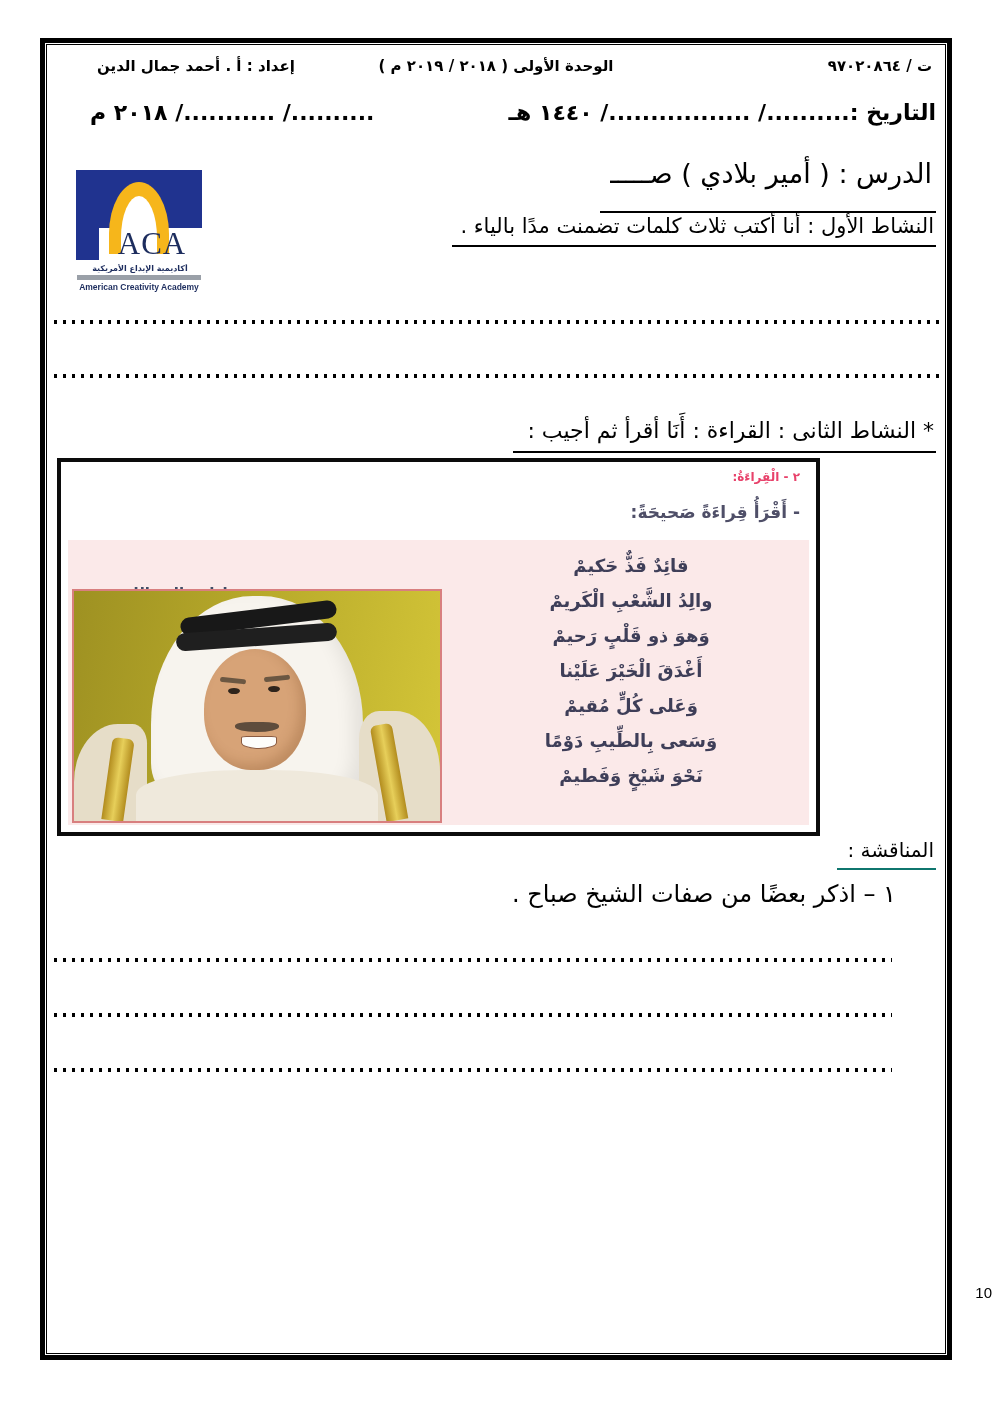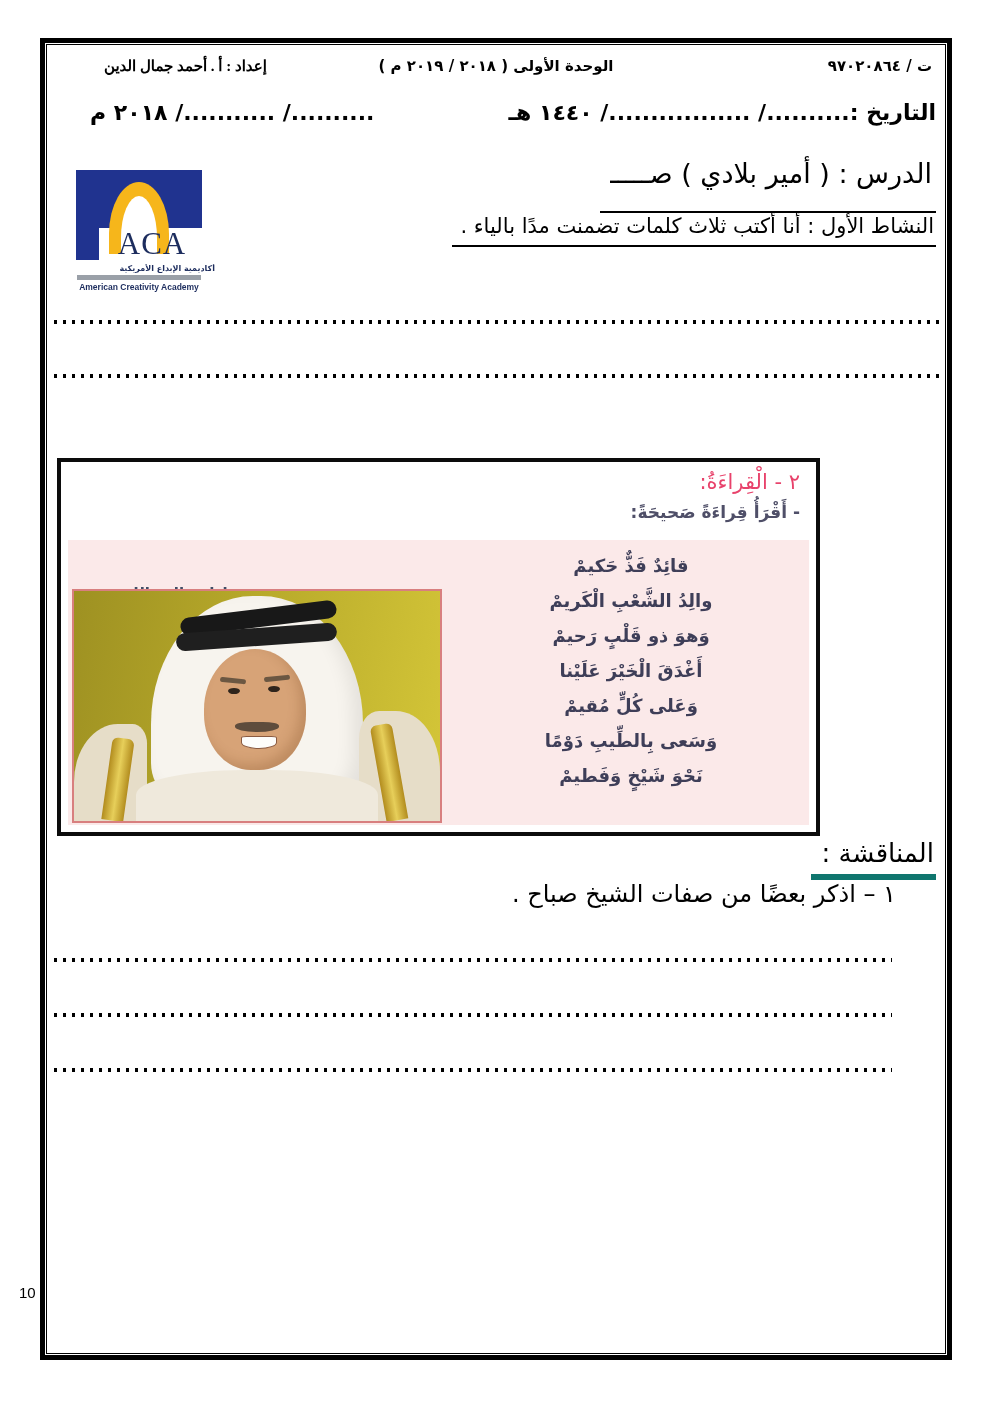--- a/index.html
+++ b/index.html
@@ -10,41 +10,41 @@
   
   .frame { position:absolute; left:40px; top:38px; width:902px; height:1312px; border:5px solid #000; }
   .frame::before { content:""; position:absolute; inset:1px; border:1px solid #000; }
 
   .rtl { direction:rtl; }
 
   
   .hdr { position:absolute; top:57px; font-size:15px; font-weight:bold; white-space:nowrap; }
   .hdr-phone { right:60px; }
   .hdr-unit  { left:0; right:0; text-align:center; }
-  .hdr-prep  { left:104px;font-family:Liberation Serif, serif; }
+  .hdr-prep  { left:97px; }
 
   
   .date-row { position:absolute; top:100px; left:90px; right:56px; display:flex; justify-content:space-between;
               direction:rtl; font-size:22px; font-weight:bold; white-space:nowrap; }
 
   
   .lesson { position:absolute; top:158px; right:56px; font-size:27px; white-space:nowrap;
             border-bottom:2px solid #000; padding:0 4px 22px 10px; }
 
   
   .logo { position:absolute; left:75px; top:170px; width:130px; height:120px; }
   .logo-square { position:absolute; left:1px; top:0; width:126px; height:90px; background:#20338f; }
   .logo-white-band { position:absolute; left:24px; top:58px; width:104px; height:32px; background:#fff; }
   .logo-arch { position:absolute; left:34px; top:12px; width:60px; height:72px; background:#f6b61b;
                border-radius:50% 50% 0 0 / 72% 72% 0 0; }
   .logo-arch-inner { position:absolute; left:12px; top:14px; width:36px; height:58px; background:#fff;
                border-radius:50% 50% 0 0 / 72% 72% 0 0; }
   .logo-acronym { position:absolute; left:26px; top:56px; width:102px; text-align:center;
                font-family:"Liberation Serif", serif; font-size:31px; color:#1d2d5e; letter-spacing:1px; }
-  .logo-ar { position:absolute; left:12px; top:94px; width:128px; font-size:8px;
+  .logo-ar { position:absolute; left:1px; top:94px; width:128px; text-align:center; font-size:8px;
              color:#1d2d5e; font-weight:bold; direction:rtl; white-space:nowrap; overflow:hidden; }
   .logo-bar { position:absolute; left:2px; top:105px; width:124px; height:5px; background:#9aa0a8; }
   .logo-en { position:absolute; left:0; top:112px; width:128px; text-align:center;
              font-family:"Liberation Sans", sans-serif; font-size:8.5px; font-weight:bold; color:#1d2d5e; white-space:nowrap; }
 
   
   .act1 { position:absolute; top:214px; right:56px; font-size:21px; white-space:nowrap;
           border-bottom:2px solid #000; padding:0 2px 7px 8px;margin-left:10px; }
   .act2 { position:absolute; top:418px; right:56px; font-size:22px; white-space:nowrap;
           border-bottom:2.5px solid #000; padding:0 2px 8px 14px; }
@@ -54,21 +54,21 @@
           background-image:repeating-linear-gradient(to right, #000 0 3px, transparent 3px 9px); }
   .d1 { top:320px; left:54px; right:48px; }
   .d2 { top:374px; left:54px; right:48px; }
   .d3 { top:958px;  left:54px; right:100px; }
   .d4 { top:1013px; left:54px; right:100px; }
   .d5 { top:1068px; left:54px; right:100px; }
 
   
   .reading-frame { position:absolute; left:57px; top:458px; width:755px; height:370px;
                    border:4px solid #0c0c0c; background:#fff; }
-  .rb-heading    { position:absolute; right:16px; top:8px;  font-size:21px; font-weight:normal; color:#e8426b; direction:rtl; }
+  .rb-heading    { position:absolute; right:16px; top:8px;  font-size:12px; font-weight:bold; color:#e8426b; direction:rtl; }
   .rb-subheading { position:absolute; right:16px; top:40px; font-size:17px; font-weight:bold; color:#4f4f68; direction:rtl; }
   .pink-panel { position:absolute; left:7px; right:7px; top:78px; bottom:7px; background:#fbe9e9; }
   .poem { position:absolute; right:42px; top:8px; width:272px; text-align:center; direction:rtl;
           font-size:18px; font-weight:bold; color:#3e3e58; line-height:35px; }
   .attribution { position:absolute; left:56px; top:24px; font-size:15px; font-weight:bold; color:#3f4c66; direction:rtl;margin-top:20px; }
 
   
   .photo { position:absolute; left:4px; bottom:2px; width:366px; height:230px;
            border:2px solid #d87f7f; overflow:hidden;
            background:linear-gradient(100deg,#9e9122 0%,#b7a92a 45%,#d4c638 100%); }
@@ -86,26 +86,26 @@
   .eye-r { left:53%; top:41.5%; width:3.4%; height:2.6%; background:#2e241c; border-radius:50%; }
   .stash { left:44%; top:57%; width:12%; height:4.5%; background:#5e4c3c; border-radius:40% 40% 55% 55%; }
   .mouth { left:45.5%; top:63%; width:9.5%; height:5%; background:#fdfdfb; border:1.5px solid #8a5a40; border-radius:18% 18% 60% 60%; }
   .robe { left:17%; bottom:-2%; width:66%; height:24%; background:#efe9dc; border-radius:45% 45% 0 0; }
   .bisht-l { left:0; bottom:0; width:20%; height:42%; background:#e6ddc8; border-radius:60% 20% 0 0; }
   .bisht-r { right:0; bottom:0; width:22%; height:48%; background:#e6ddc8; border-radius:25% 55% 0 0; }
   .gold-l { left:9%;  bottom:0; width:6%; height:36%; background:linear-gradient(to right,#b28c1e,#e7cf5a,#b28c1e); border-radius:6px 6px 0 0; transform:rotate(8deg); }
   .gold-r { right:11%; bottom:0; width:6%; height:42%; background:linear-gradient(to right,#b28c1e,#e7cf5a,#b28c1e); border-radius:6px 6px 0 0; transform:rotate(-10deg); }
 
   
-  .discussion-title { position:absolute; top:838px; right:56px; font-size:26px; white-space:nowrap;
-                      border-bottom:6px solid #0f766e; padding:0 2px 6px 10px; }
+  .discussion-title { position:absolute; top:838px; right:56px; font-size:20px; white-space:nowrap;
+                      border-bottom:2px solid #0f766e; padding:0 2px 6px 10px; }
   .question { position:absolute; top:880px; right:96px; font-size:24px; white-space:nowrap; }
 
-  .page-num { position:absolute; top:1284px; left:0; right:0; text-align:left;
-              font-family:"Liberation Sans", sans-serif; font-size:15px;margin-left:19px; }
+  .page-num { position:absolute; top:1284px; left:0; right:0; text-align:right;
+              font-family:"Liberation Sans", sans-serif; font-size:15px; }
 </style>
 </head>
 <body>
 
 <div class="sheet">
 
   <div class="frame"></div>
 
   <div class="hdr hdr-phone rtl">ت / ٩٧٠٢٠٨٦٤</div>
   <div class="hdr hdr-unit rtl">الوحدة الأولى ( ٢٠١٨ / ٢٠١٩ م )</div>
@@ -127,20 +127,21 @@
     <div class="logo-acronym">ACA</div>
     <div class="logo-ar">أكاديمية الإبداع الأمريكية</div>
     <div class="logo-bar"></div>
     <div class="logo-en">American Creativity Academy</div>
   </div>
 
   <div class="act1 rtl">النشاط الأول : أنا أكتب ثلاث كلمات تضمنت مدًا بالياء .</div>
   <div class="dots d1"></div>
   <div class="dots d2"></div>
 
+  <div class="act2 rtl">* النشاط الثانى : القراءة : أَنَا أقرأ ثم أجيب  :</div>
 
   <div class="reading-frame">
     <div class="rb-heading">٢ - الْقِراءَةُ:</div>
     <div class="rb-subheading">- أَقْرَأُ قِراءَةً صَحيحَةً:</div>
     <div class="pink-panel">
       <div class="poem">
         <div>قائِدٌ فَذٌّ حَكيمْ</div>
         <div>والِدُ الشَّعْبِ الْكَريمْ</div>
         <div>وَهوَ ذو قَلْبٍ رَحيمْ</div>
         <div>أَغْدَقَ الْخَيْرَ عَلَيْنا</div>

